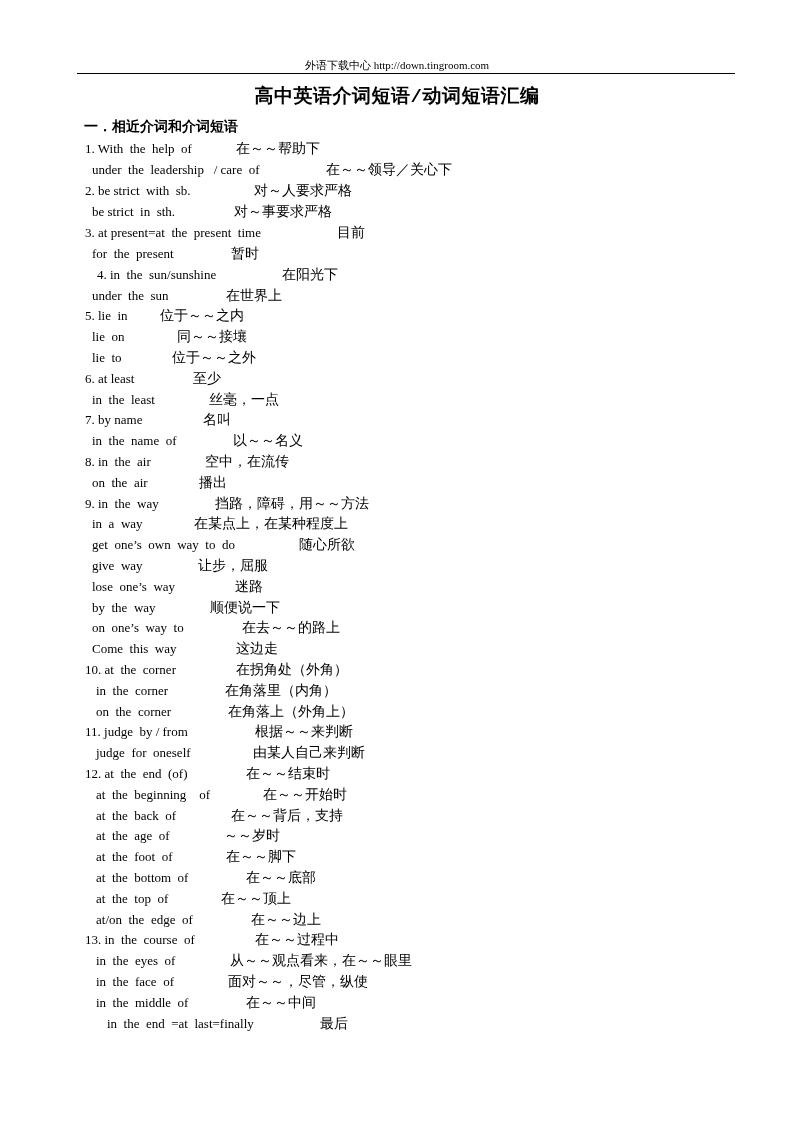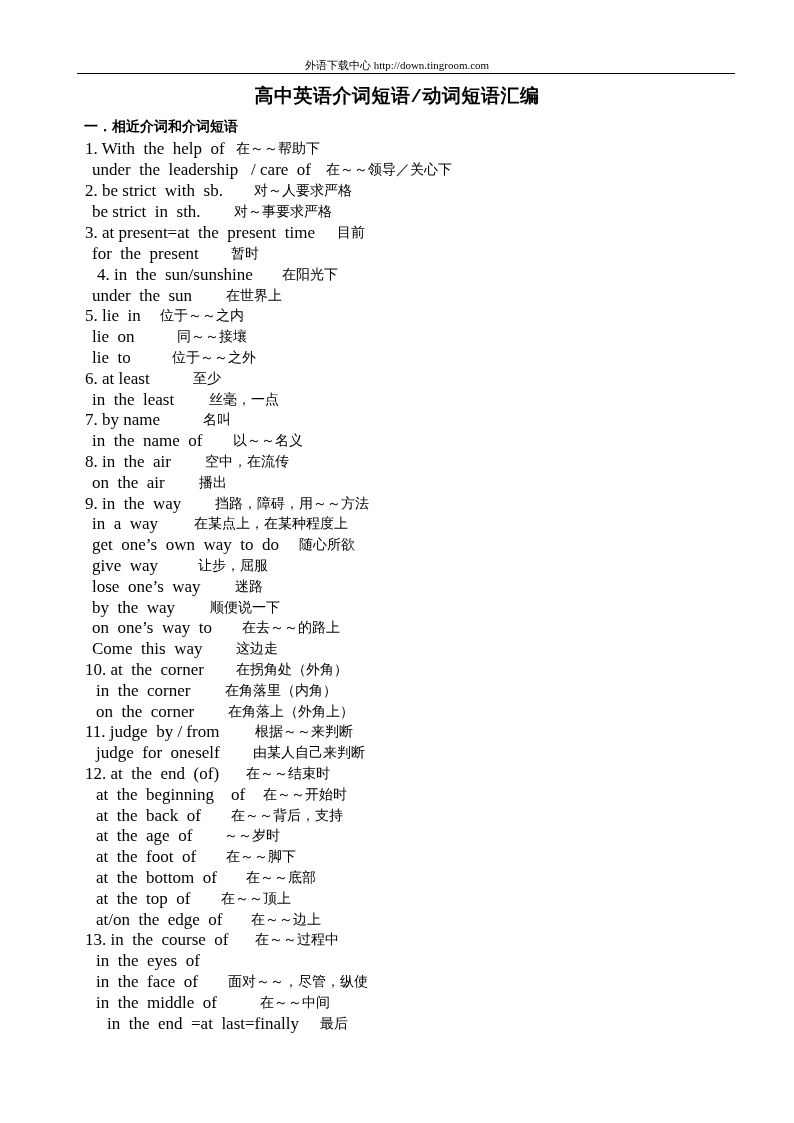--- a/index.html
+++ b/index.html
@@ -6,21 +6,21 @@
   body { width:794px; height:1123px; position:relative; overflow:hidden;
          font-family:"Liberation Serif","DejaVu Serif",serif; color:#000; }
   .header { position:absolute; top:58px; left:0; width:794px; text-align:center;
             font-size:11px; line-height:14px; }
   .rule { position:absolute; top:73px; left:77px; width:658px; height:1px; background:#000; }
   .title { position:absolute; top:84px; left:0; width:794px; text-align:center;
            font-family:Liberation Mono, monospace; font-size:19px; line-height:26px; font-weight:bold; letter-spacing:0.5px;}
   .section { position:absolute; top:116px; left:84px; font-family:"DejaVu Sans","Liberation Sans",sans-serif;
              font-size:14px; font-weight:bold; line-height:20px; }
   .row { position:absolute; height:20px; line-height:20px; white-space:nowrap; }
-  .en { position:absolute; top:0; font-size:17px; }
+  .en { position:absolute; top:0; font-size:13px; }
   .zh { position:absolute; top:-1px; font-family:"DejaVu Sans","Liberation Sans",sans-serif; font-size:14px; }
 </style>
 </head>
 <body>
 
 <div class="header">外语下载中心 http://down.tingroom.com</div>
 <div class="rule"></div>
 <div class="title">高中英语介词短语/动词短语汇编</div>
 <div class="section">一．相近介词和介词短语</div>
 
@@ -176,26 +176,27 @@
     <div class="row" style="top: 910px; left: 0px; width: 794px;">
       <span class="en" style="left: 96px; white-space: pre;">at/on  the  edge  of</span>
       <span class="zh" style="left: 251px;">在～～边上</span>
     </div>
     <div class="row" style="top: 930px; left: 0px; width: 794px;">
       <span class="en" style="left: 85px; white-space: pre;">13. in  the  course  of</span>
       <span class="zh" style="left: 255px;">在～～过程中</span>
     </div>
     <div class="row" style="top: 951px; left: 0px; width: 794px;">
       <span class="en" style="left: 96px; white-space: pre;">in  the  eyes  of</span>
+      <span class="zh" style="left: 230px;">从～～观点看来，在～～眼里</span>
     </div>
     <div class="row" style="top: 972px; left: 0px; width: 794px;">
       <span class="en" style="left: 96px; white-space: pre;">in  the  face  of</span>
       <span class="zh" style="left: 228px;">面对～～，尽管，纵使</span>
     </div>
     <div class="row" style="top: 993px; left: 0px; width: 683px;">
       <span class="en" style="left: 96px; white-space: pre;">in  the  middle  of</span>
-      <span class="zh" style="left: 260px; text-align: right;">在～～中间</span>
+      <span class="zh" style="left: 246px; text-align: right;">在～～中间</span>
     </div>
     <div class="row" style="top: 1014px; left: 0px; width: 794px;">
       <span class="en" style="left: 107px; white-space: pre;">in  the  end  =at  last=finally</span>
       <span class="zh" style="left: 320px;">最后</span>
     </div>
   </div>
 
 </body></html>

